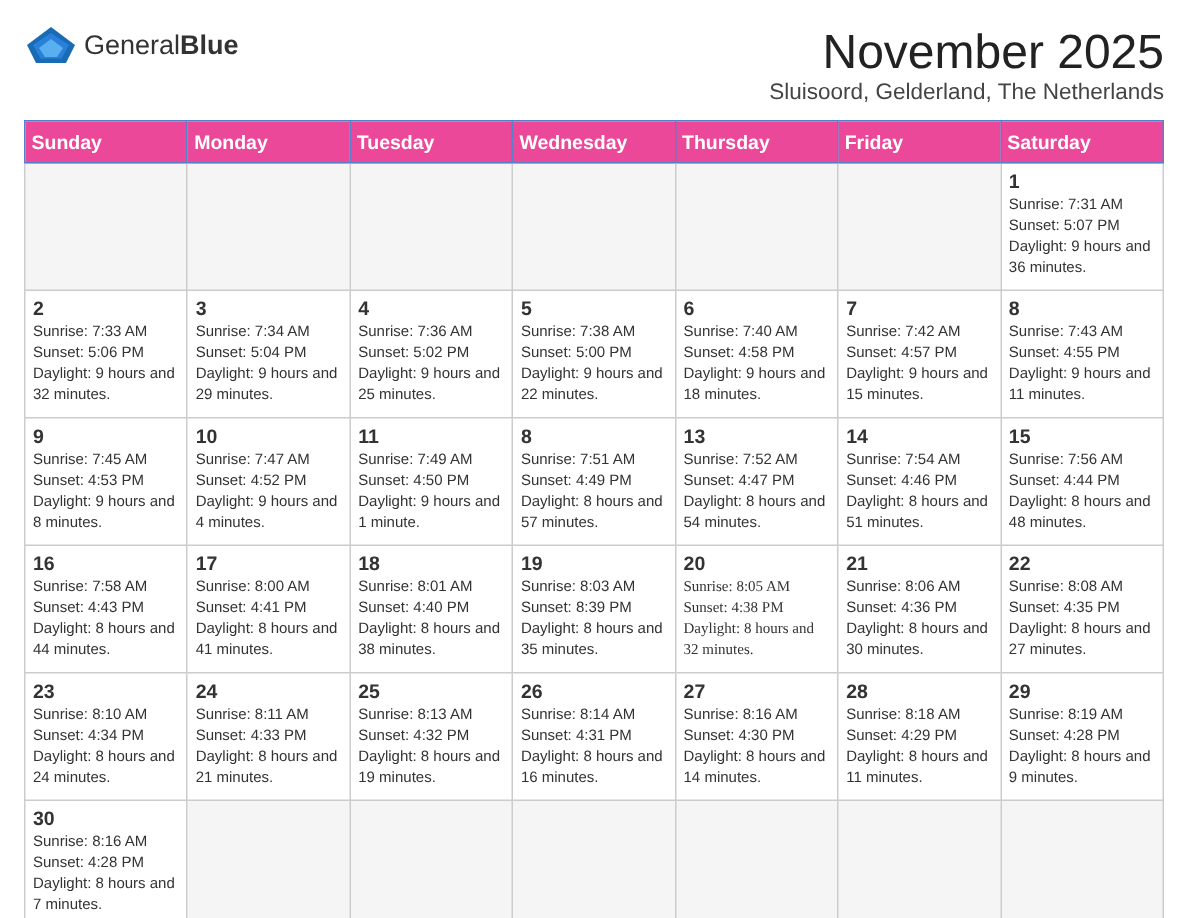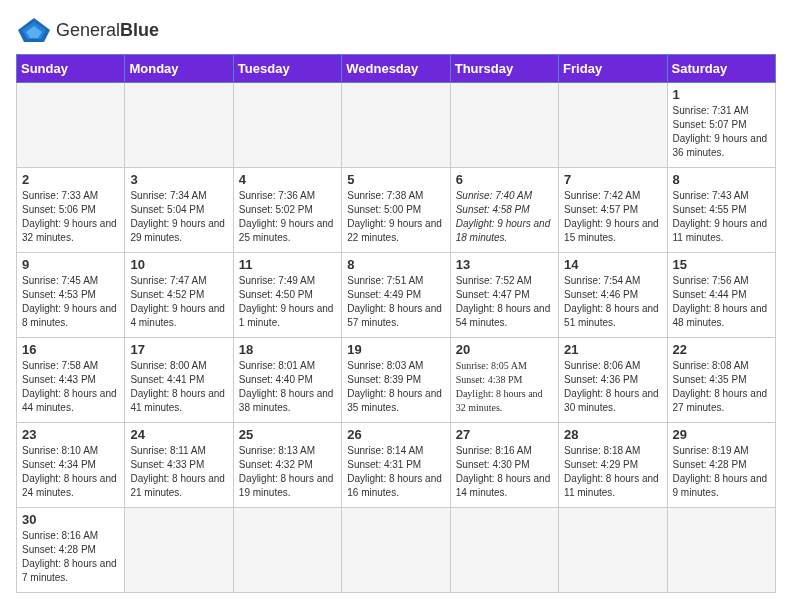--- a/index.html
+++ b/index.html
@@ -37,21 +37,21 @@
     .location {
       font-size: 15px;
       color: #444;
     }
     .calendar {
       width: 100%;
       border-collapse: collapse;
       border: 1px solid #bbb;
     }
     .calendar th {
-      background: #6d28d9;
+      background: #ec4899;
       color: #fff;
       font-size: 13px;
       font-weight: bold;
       padding: 6px 4px;
       text-align: left;
       border: 1px solid #5580cc;
     }
     .calendar td {
       vertical-align: top;
       border: 1px solid #ccc;
@@ -87,20 +87,24 @@
   <div class="logo">
     <svg class="logo-icon" viewBox="0 0 36 28">
       <polygon points="18,2 34,14 28,26 8,26 2,14" fill="#1a6bb5"></polygon>
       <polygon points="18,6 30,14 25,23 11,23 6,14" fill="#2980d9"></polygon>
       <polygon points="18,10 26,16 22,22 14,22 10,16" fill="#5aaff0"></polygon>
     </svg>
     <div>
       <span style="font-size:18px;color:#333;">General</span><span style="font-size:18px;color:#333;font-weight:bold;">Blue</span>
     </div>
   </div>
+  <div class="title-block">
+    <div class="month-title">November 2025</div>
+    <div class="location">Sluisoord, Gelderland, The Netherlands</div>
+  </div>
 </div>
 
 <table class="calendar">
   <thead>
     <tr>
     <th>Sunday</th>
         <th>Monday</th>
         <th>Tuesday</th>
         <th>Wednesday</th>
         <th>Thursday</th>
@@ -143,21 +147,21 @@
 Daylight: 9 hours and 25 minutes.</div>
         </td>
         <td>
           <span class="day-number">5</span>
           <div class="day-info" style="white-space: pre-line;">Sunrise: 7:38 AM
 Sunset: 5:00 PM
 Daylight: 9 hours and 22 minutes.</div>
         </td>
         <td>
           <span class="day-number">6</span>
-          <div class="day-info" style="white-space: pre-line; font-style: italic;">Sunrise: 7:40 AM
+          <div class="day-info" style="white-space: pre-line;">Sunrise: 7:40 AM
 Sunset: 4:58 PM
 Daylight: 9 hours and 18 minutes.</div>
         </td>
         <td>
           <span class="day-number">7</span>
           <div class="day-info" style="white-space: pre-line;">Sunrise: 7:42 AM
 Sunset: 4:57 PM
 Daylight: 9 hours and 15 minutes.</div>
         </td>
         <td>

